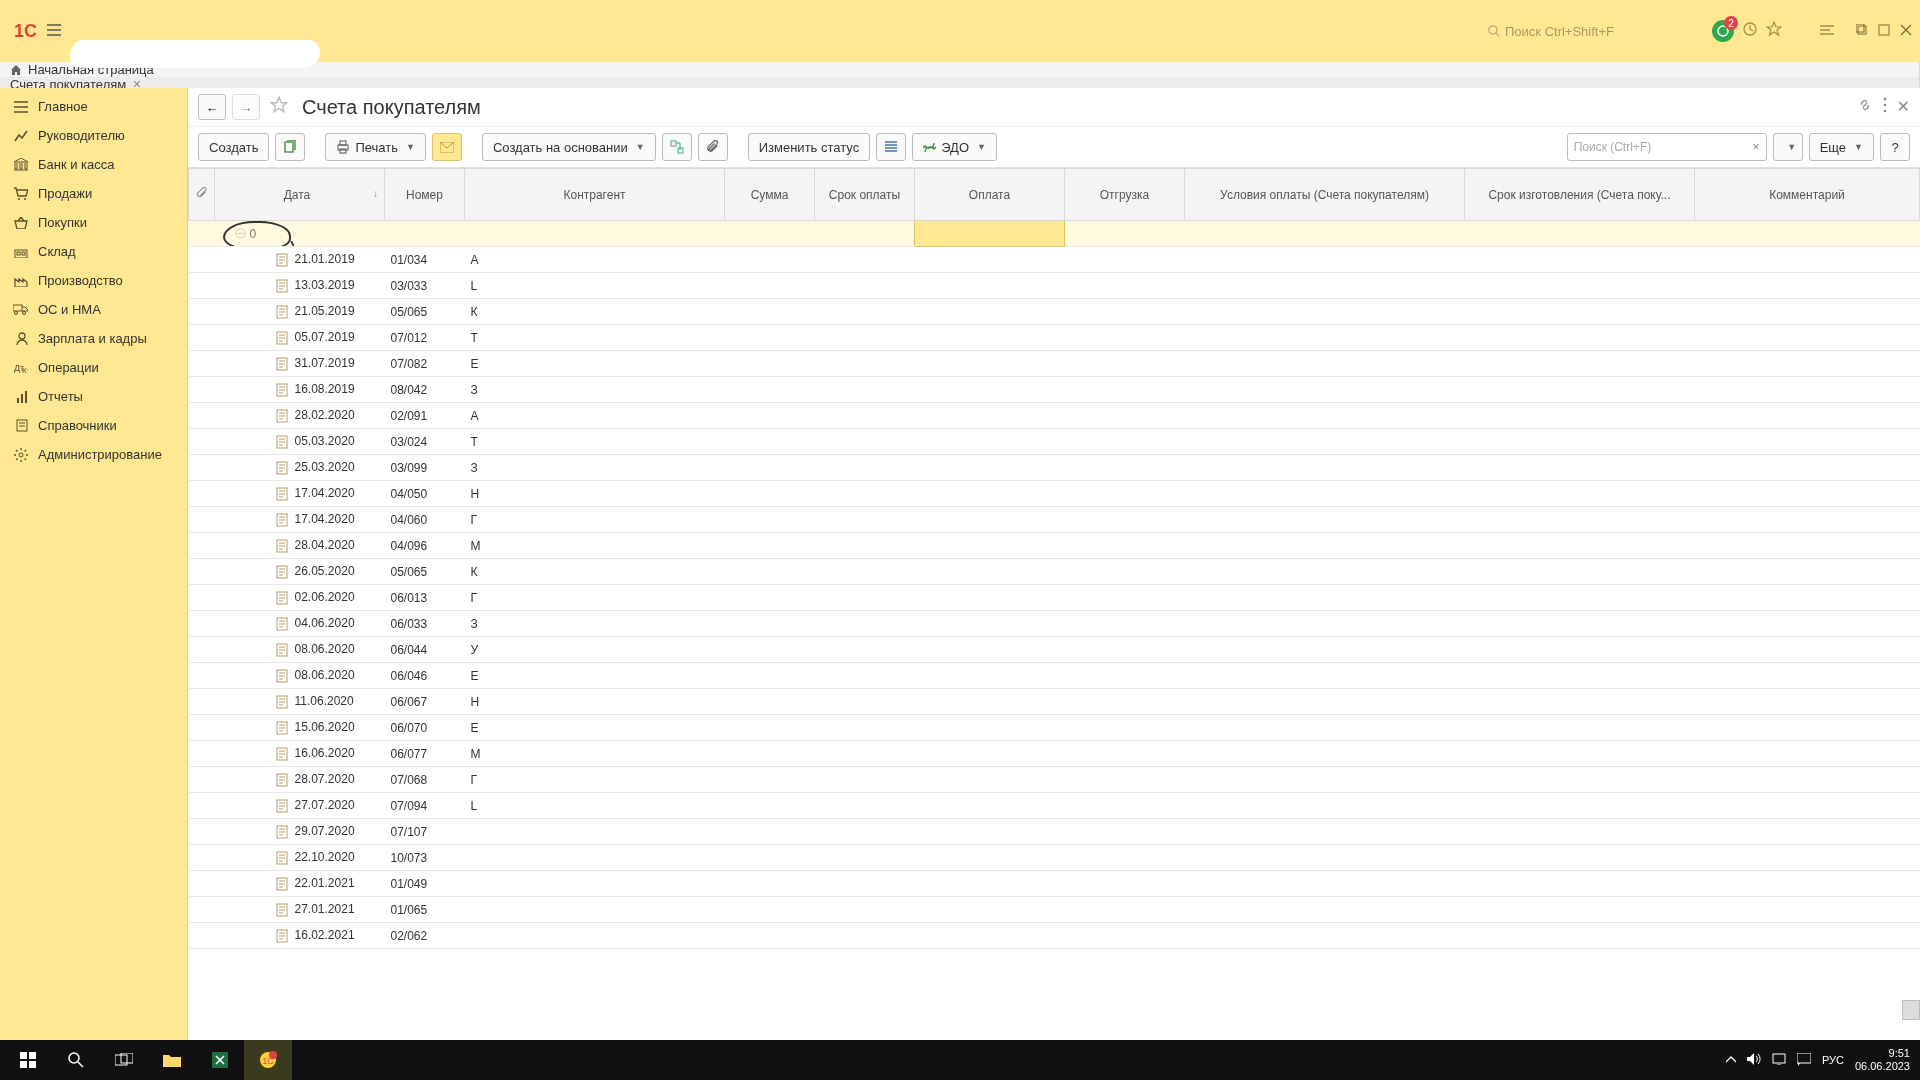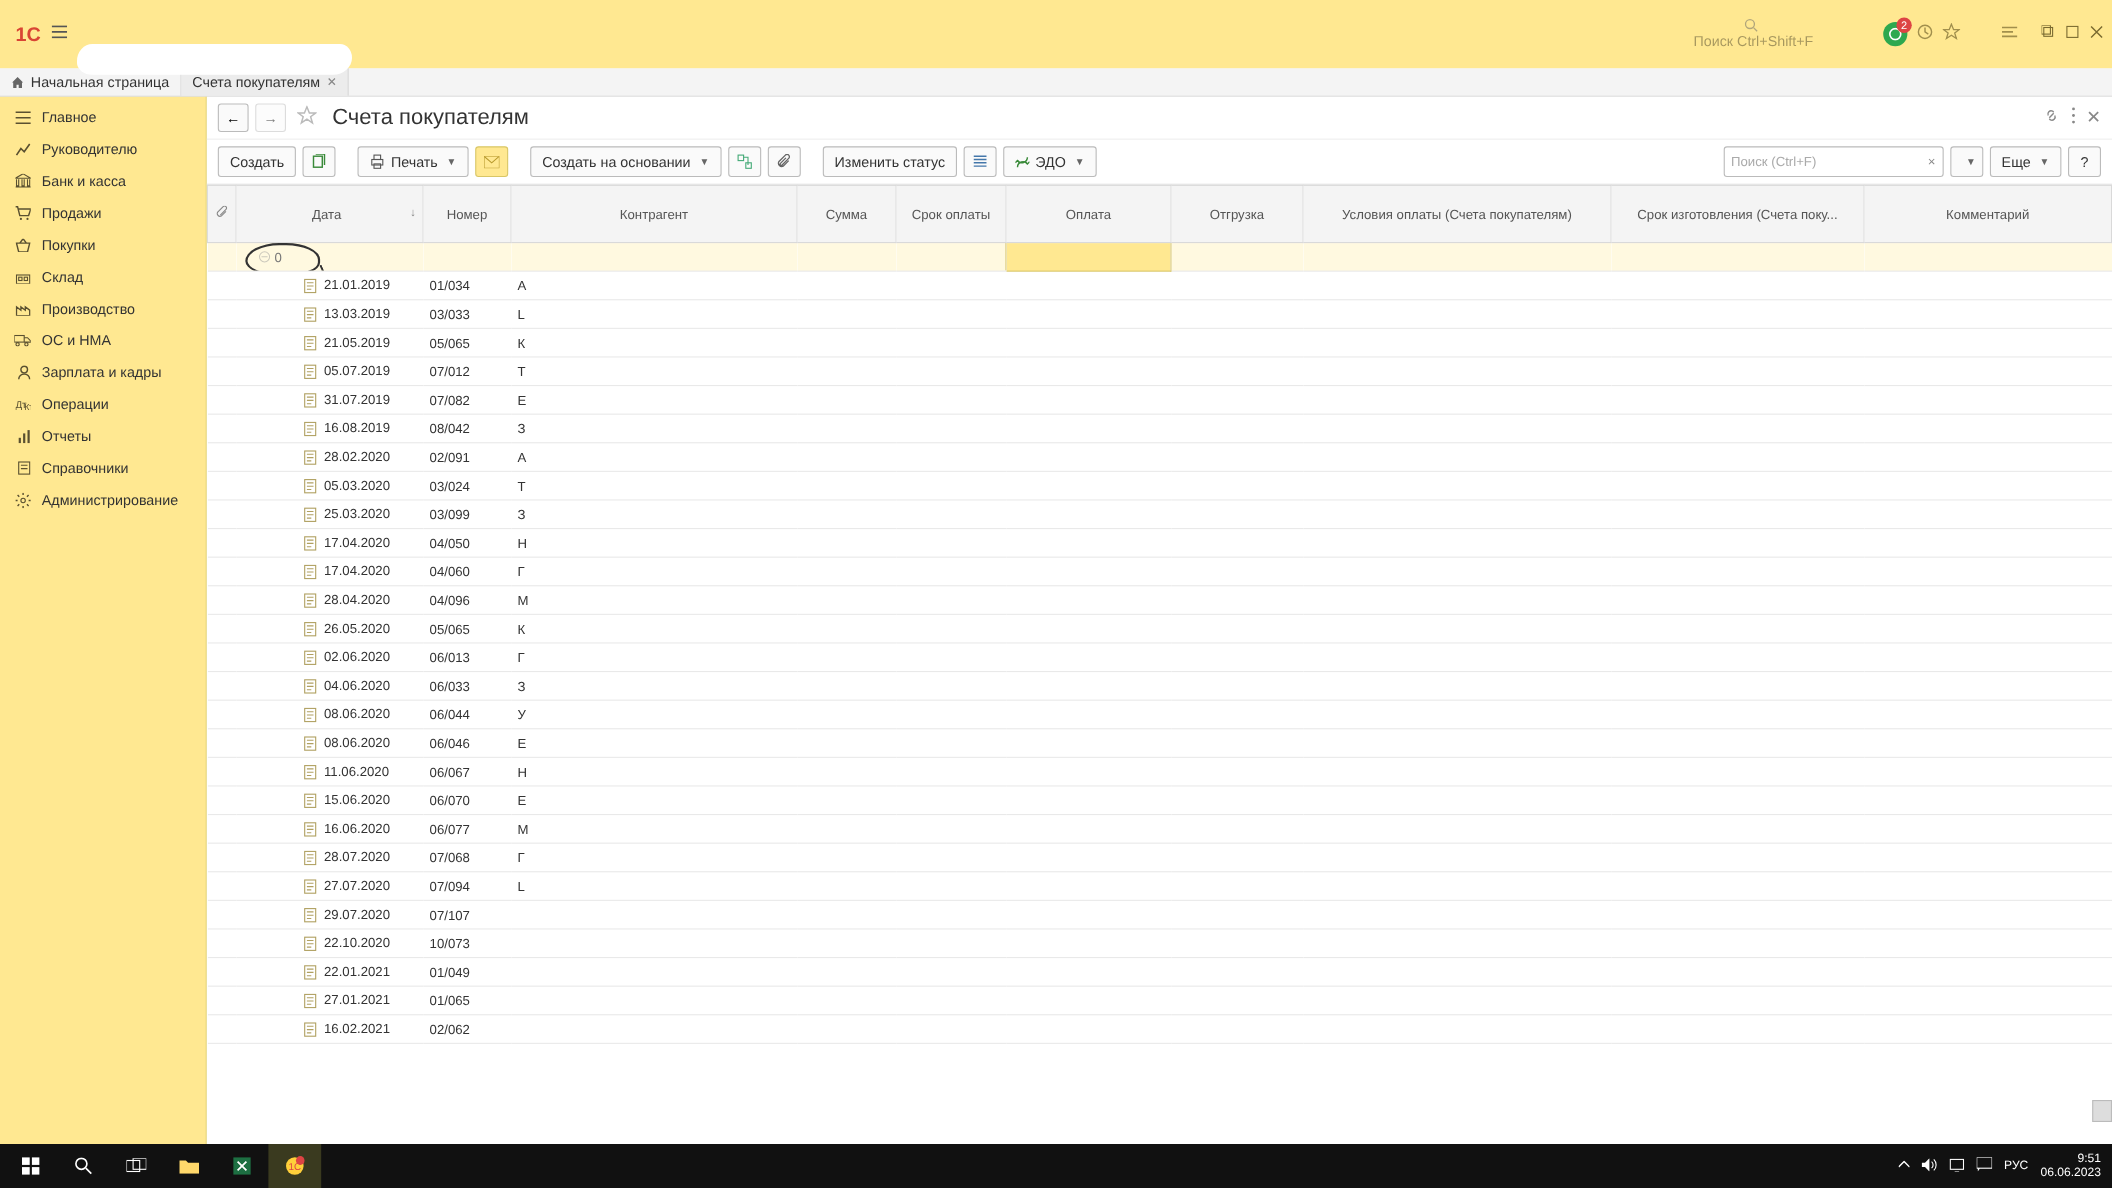--- a/index.html
+++ b/index.html
@@ -4,29 +4,29 @@
 <style>
 * { margin: 0; padding: 0; box-sizing: border-box; font-family: Arial, sans-serif; }
 body { background: #fff; overflow: hidden; width: 1920px; height: 1080px; }
 
 
 .titlebar { height: 62px; background: #ffe891; display: flex; align-items: center; padding: 0 8px; position: relative; }
 .logo-1c { color: #d94534; font-weight: bold; font-size: 18px; margin-left: 6px; }
 .menu-icon { margin-left: 10px; color: #555; cursor: pointer; }
 .title-blob { position: absolute; left: 70px; top: 40px; width: 250px; height: 28px; background: #fff; border-radius: 18px 14px 22px 18px / 20px 16px 20px 14px; }
 .title-right { margin-left: auto; display: flex; align-items: center; gap: 8px; }
-.search-global { display: flex; align-items: center; background: transparent; border-radius: 3px; padding: 1px 4px; color: rgba(0,0,0,0.35); font-size: 13px; width: 220px; flex-direction: column; }
+.search-global { display: flex; align-items: center; background: transparent; border-radius: 3px; padding: 1px 4px; color: rgba(0,0,0,0.35); font-size: 13px; width: 220px; }
 .search-global svg { opacity: 0.5; margin-right: 4px; }
 .circle-badge { position: relative; width: 22px; height: 22px; background: #2ea84f; border-radius: 50%; display: flex; align-items: center; justify-content: center; }
 .circle-badge .num { position: absolute; top: -4px; right: -4px; background: #d44; color: #fff; font-size: 10px; width: 14px; height: 14px; border-radius: 50%; display: flex; align-items: center; justify-content: center; }
 .tb-icon { color: #7a6a30; cursor: pointer; opacity: 0.7; }
 .win-controls { display: flex; gap: 10px; margin-left: 14px; color: #7a6a30; }
 
 
-.tabs-row { height: 26px; background: #f4f4f4; border-bottom: 1px solid #d9d9d9; display: flex; align-items: stretch; }
+.tabs-row { height: 26px; background: #f4f4f4; border-bottom: 1px solid #d9d9d9; display: flex; align-items: stretch; flex-direction: column; }
 .home-tab { display: flex; align-items: center; padding: 0 10px; border-right: 1px solid #d9d9d9; gap: 6px; font-size: 13px; color: #333; cursor: pointer; }
 .tab { display: flex; align-items: center; padding: 0 10px; border-right: 1px solid #d9d9d9; gap: 6px; font-size: 13px; color: #333; background: #ececec; cursor: pointer; }
 .tab .close-x { font-size: 11px; color: #888; }
 
 
 .main-wrap { display: flex; height: calc(100% - 62px - 26px - 40px); }
 
 
 .sidebar { width: 188px; background: #ffe891; border-right: 1px solid #e2d178; padding-top: 4px; }
 .side-item { display: flex; align-items: center; gap: 10px; padding: 7px 12px; font-size: 13px; color: #333; cursor: pointer; }

